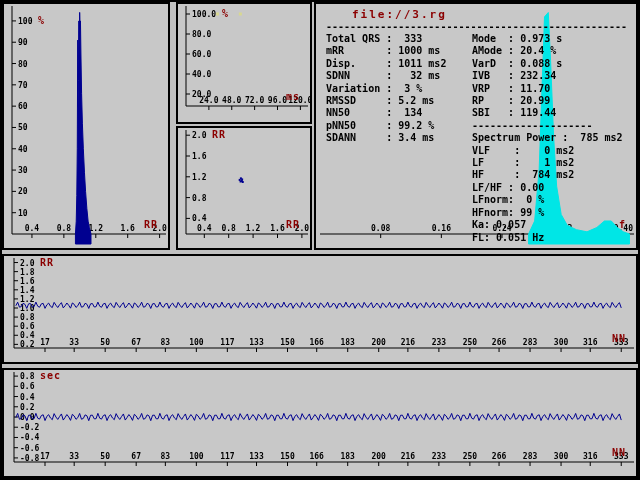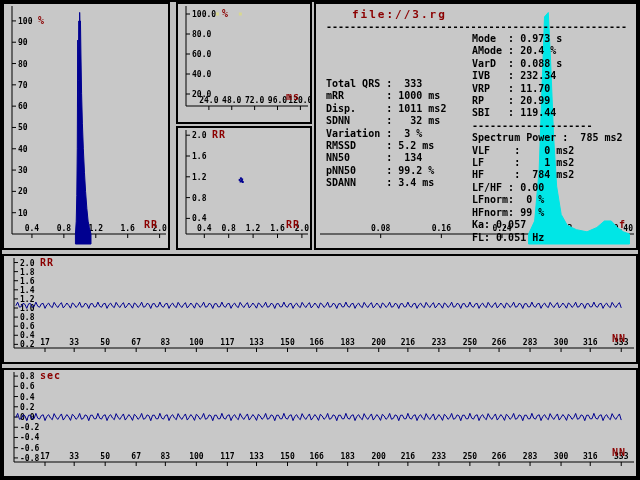--- a/index.html
+++ b/index.html
@@ -16,21 +16,21 @@
   svg{display:block;position:absolute;left:0;top:0;}
   svg text.tick{font-family:"DejaVu Sans Mono",monospace;font-size:8px;font-weight:bold;fill:#000;}
   svg text.corner{font-family:"DejaVu Sans Mono",monospace;font-size:10px;font-weight:bold;fill:#8b0000;letter-spacing:1px;}
   #panelD .overlay{position:absolute;left:0;top:0;width:100%;height:100%;}
   .file-title{position:absolute;left:36px;top:4px;font-size:11px;font-weight:bold;
     letter-spacing:2px;color:#8b0000;white-space:pre;}
   .sep-line{position:absolute;left:10px;top:17px;font-size:10px;font-weight:bold;
     color:#000;white-space:pre;}
   .stat-col{position:absolute;top:29px;font-size:10px;font-weight:bold;color:#000;
     line-height:12.4px;white-space:pre;}
-  .stat-left{left:10px;margin-top:45px;}
+  .stat-left{left:10px;}
   .stat-right{left:156px;}
 </style>
 </head>
 <body>
 
 <div id="screen">
 
   <div id="panelA" class="panel">
     <svg width="164" height="244">
         <line x1="8" y1="2" x2="8" y2="230" stroke="#000"></line>

